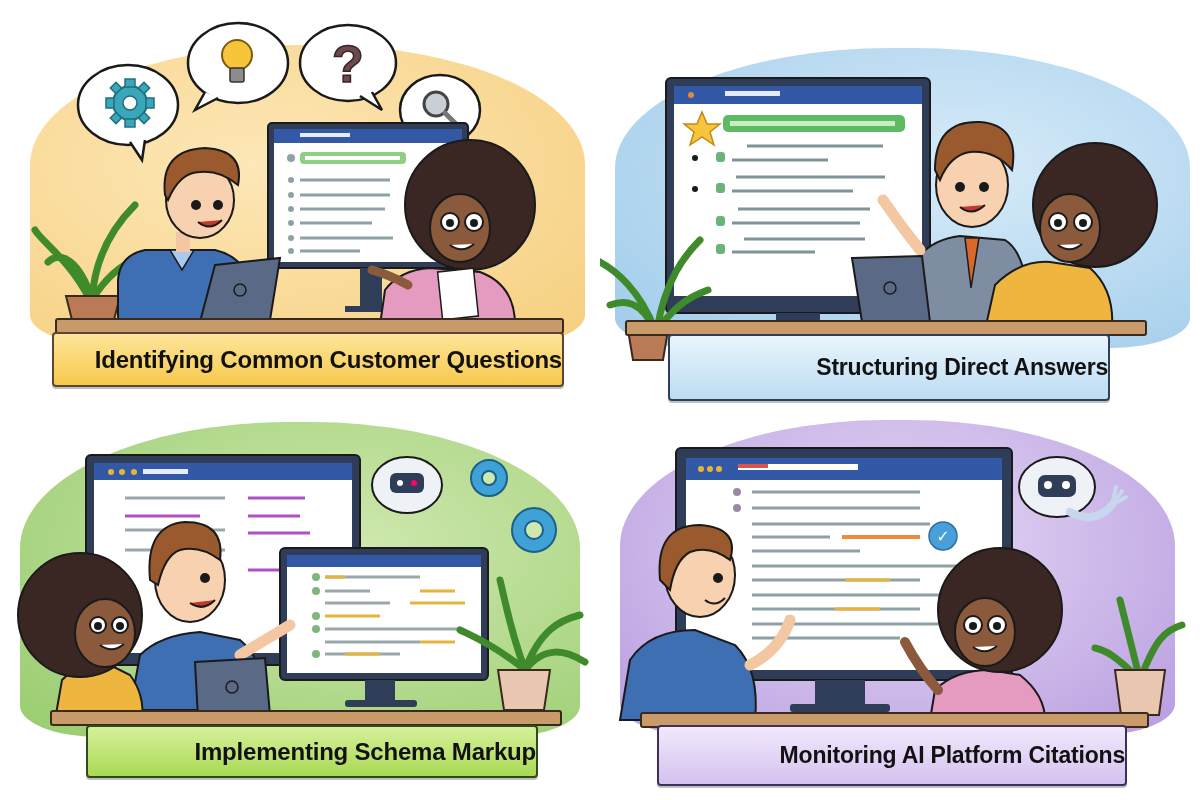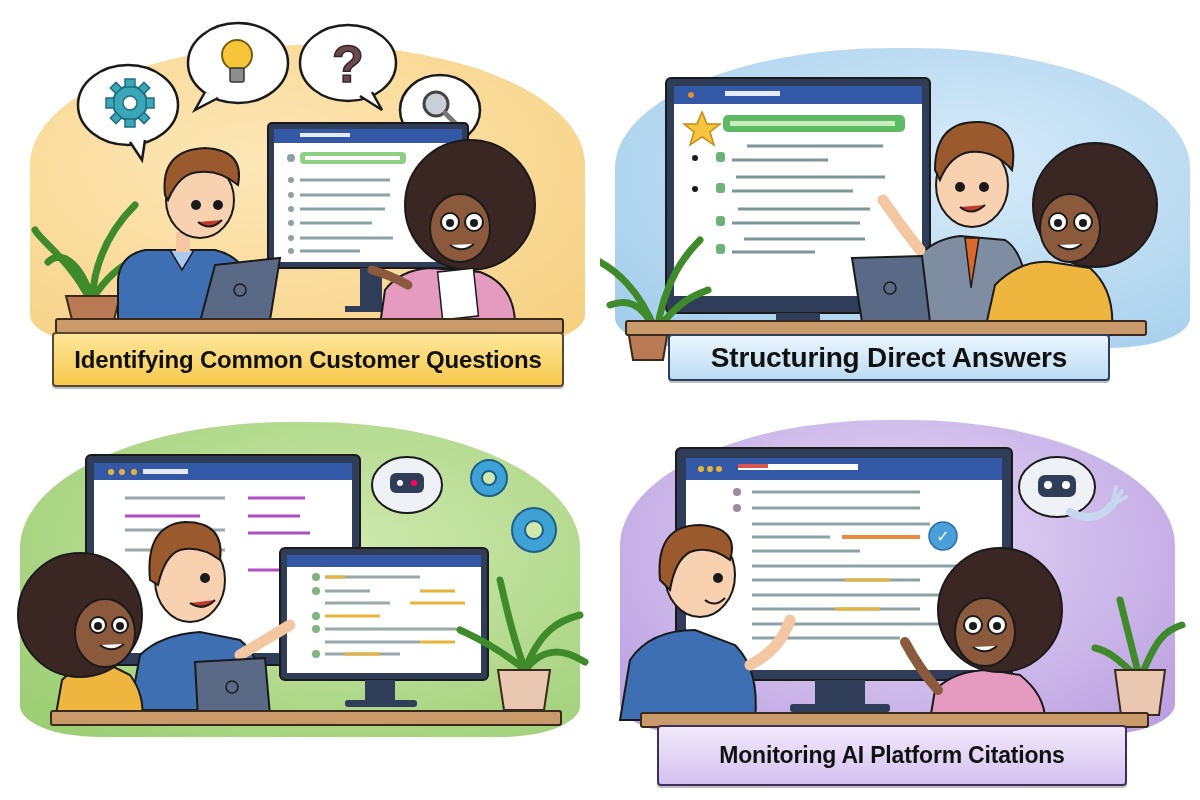--- a/index.html
+++ b/index.html
@@ -1,21 +1,21 @@
 <!DOCTYPE html>
 <html><head>
 <meta charset="utf-8">
 <style>
   html,body{margin:0;padding:0;background:#ffffff;}
   body{width:1200px;height:800px;position:relative;overflow:hidden;font-family:"Liberation Sans",sans-serif;}
   .panel{position:absolute;width:600px;height:400px;}
   .blob{position:absolute;border-radius:48% 48% 14% 14% / 40% 40% 10% 10%;}
   .svglayer{position:absolute;left:0;top:0;width:600px;height:400px;}
   .caption{position:absolute;box-sizing:border-box;border:2.5px solid #5a4632;border-radius:4px;
-    display:flex;align-items:center;justify-content:center;font-weight:bold;color:#111;
+    display:flex;align-items:center;justify-content:flex-end;font-weight:bold;color:#111;
     font-family:"Liberation Sans",sans-serif;letter-spacing:-0.2px;box-shadow:0 2px 0 rgba(0,0,0,0.25);}
   .desk{position:absolute;height:12px;border:2px solid #3a2a1c;border-radius:3px;background:#c99b6b;}
 </style>
 </head>
 <body>
 
 <div class="panel" style="left:0;top:0;">
   <div class="blob" style="left:30px;top:45px;width:555px;height:300px;background:radial-gradient(ellipse at 40% 40%,#fde7b8,#f6cf7e);"></div>
   <svg class="svglayer" viewBox="0 0 600 400">
 
@@ -190,21 +190,21 @@
       <circle cx="458" cy="223" r="4" fill="#1a1a1a"></circle>
         <circle cx="483" cy="223" r="4" fill="#1a1a1a"></circle>
       <path d="M458 245 Q470 254 482 244" stroke="#1a1a1a" stroke-width="2" fill="#fff"></path>
     </g>
     <g>
       <path d="M252 258 L322 256 L330 322 L262 322 Z" fill="#5a6a86" stroke="#1a1a1a" stroke-width="2"></path>
       <circle cx="290" cy="288" r="6" fill="none" stroke="#1a1a1a" stroke-width="1.5"></circle>
     </g>
   </svg>
   <div class="desk" style="left:25px;top:320px;width:518px;"></div>
-  <div class="caption" style="left:68px;top:334px;width:442px;height:47px;background:linear-gradient(#eaf5fd,#bcdcf3);border-color:#2e3f5c;font-size:28px;">
+  <div class="caption" style="left:68px;top:334px;width:442px;height:67px;background:linear-gradient(#eaf5fd,#bcdcf3);border-color:#2e3f5c;font-size:23px;">
     <span>Structuring Direct Answers</span>
   </div>
 </div>
 
 <div class="panel" style="left:0;top:400px;">
   <div class="blob" style="left:20px;top:22px;width:560px;height:315px;background:radial-gradient(ellipse at 60% 40%,#cfe8ae,#98cc6f);"></div>
   <svg class="svglayer" viewBox="0 0 600 400">
     <g>
       <rect x="86" y="55" width="274" height="210" rx="5" fill="#2f3d59" stroke="#1a1a1a" stroke-width="2"></rect>
       <rect x="94" y="63" width="258" height="190" fill="#fff"></rect>
@@ -293,20 +293,23 @@
       <circle cx="98" cy="226" r="4" fill="#1a1a1a"></circle>
         <circle cx="120" cy="226" r="4" fill="#1a1a1a"></circle>
       <path d="M100 245 Q112 254 124 244" stroke="#1a1a1a" stroke-width="2" fill="#fff"></path>
     </g>
     <g>
       <path d="M195 262 L265 258 L270 315 L198 318 Z" fill="#5a6a86" stroke="#1a1a1a" stroke-width="2"></path>
       <circle cx="232" cy="287" r="6" fill="none" stroke="#1a1a1a" stroke-width="1.5"></circle>
     </g>
   </svg>
   <div class="desk" style="left:50px;top:310px;width:508px;"></div>
+  <div class="caption" style="left:86px;top:325px;width:452px;height:53px;background:linear-gradient(#d6f09a,#a9d954);border-color:#2f4a1c;font-size:24px;">
+    <span>Implementing Schema Markup</span>
+  </div>
 </div>
 
 <div class="panel" style="left:600px;top:400px;">
   <div class="blob" style="left:20px;top:20px;width:555px;height:315px;background:radial-gradient(ellipse at 50% 40%,#e6dbf5,#b89ce0);"></div>
   <svg class="svglayer" viewBox="0 0 600 400">
     <g>
       <rect x="76" y="48" width="336" height="232" rx="5" fill="#2f3d59" stroke="#1a1a1a" stroke-width="2"></rect>
       <rect x="86" y="58" width="316" height="212" fill="#fff"></rect>
       <rect x="86" y="58" width="316" height="22" fill="#3359a6"></rect>
       <g fill="#e6b43a">

